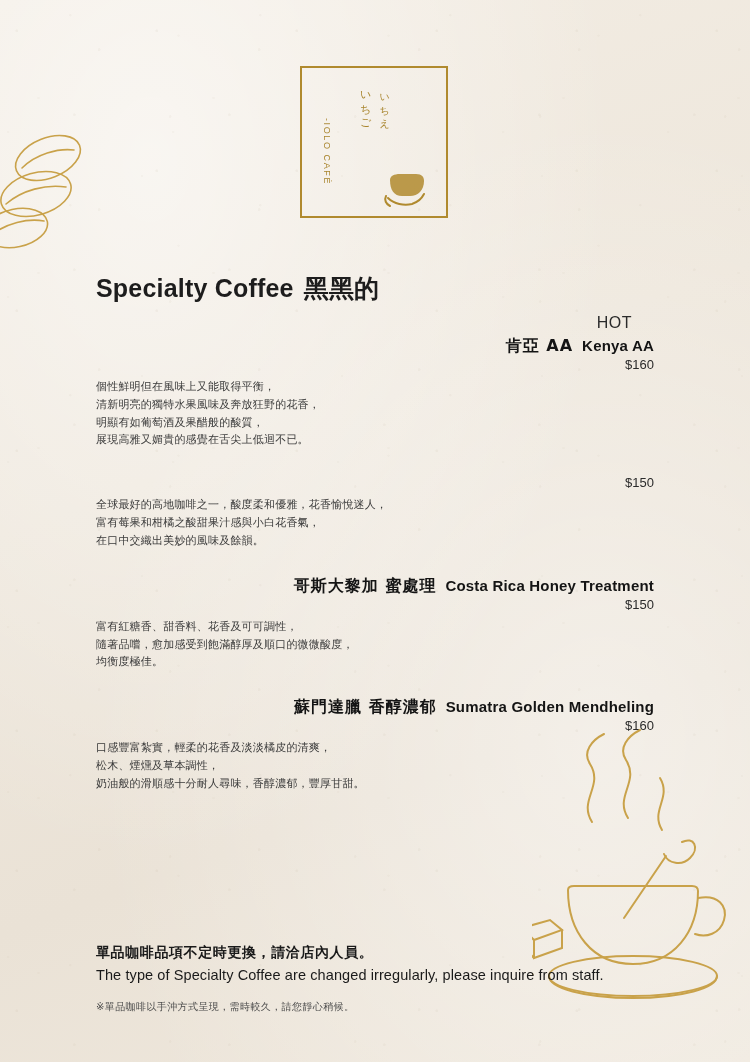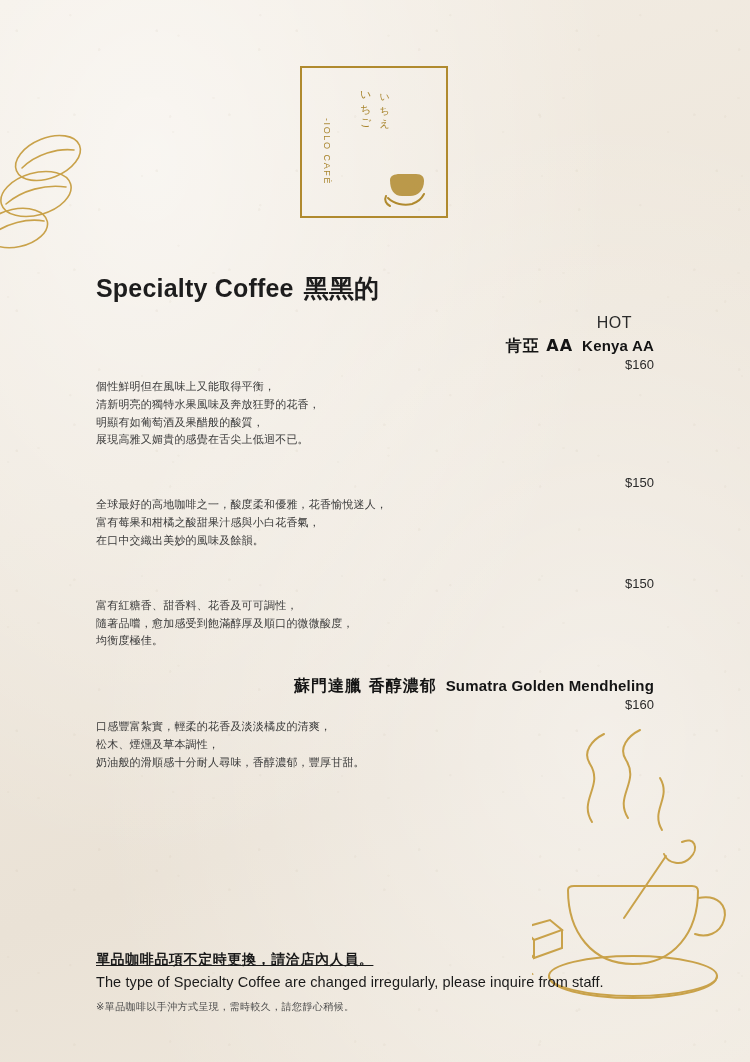--- a/index.html
+++ b/index.html
@@ -176,30 +176,29 @@
     left: 96px;
     bottom: 48px;
     width: 560px;
   }
   .footer-zh {
     font-family: "DejaVu Sans", sans-serif;
     font-size: 14px;
     font-weight: bold;
     color: #1a1a1a;
     letter-spacing: .6px;
-    text-decoration: underline;
   }
   .footer-en {
     margin-top: 5px;
     font-size: 14.5px;
     color: #1a1a1a;
     letter-spacing: .1px;
   }
   .footer-note {
-    margin-top: 10px;
+    margin-top: 17px;
     font-family: "DejaVu Sans", sans-serif;
     font-size: 10px;
     color: #4a4a4a;
     letter-spacing: .4px;
   }
 </style>
 </head>
 <body>
 
 <div class="page">
@@ -258,20 +257,23 @@
       <div class="item-head">
         <div class="item-price">$150</div>
       </div>
       <div class="item-desc" style="white-space:pre-line;">全球最好的高地咖啡之一，酸度柔和優雅，花香愉悅迷人，
 富有莓果和柑橘之酸甜果汁感與小白花香氣，
 在口中交織出美妙的風味及餘韻。</div>
     </div>
 
     <div class="item">
       <div class="item-head">
+        <div class="item-names">
+          <span class="item-name-zh">哥斯大黎加 蜜處理</span><span class="item-name-en">Costa Rica Honey Treatment</span>
+        </div>
         <div class="item-price">$150</div>
       </div>
       <div class="item-desc" style="white-space:pre-line;">富有紅糖香、甜香料、花香及可可調性，
 隨著品嚐，愈加感受到飽滿醇厚及順口的微微酸度，
 均衡度極佳。</div>
     </div>
 
     <div class="item">
       <div class="item-head">
         <div class="item-names">

